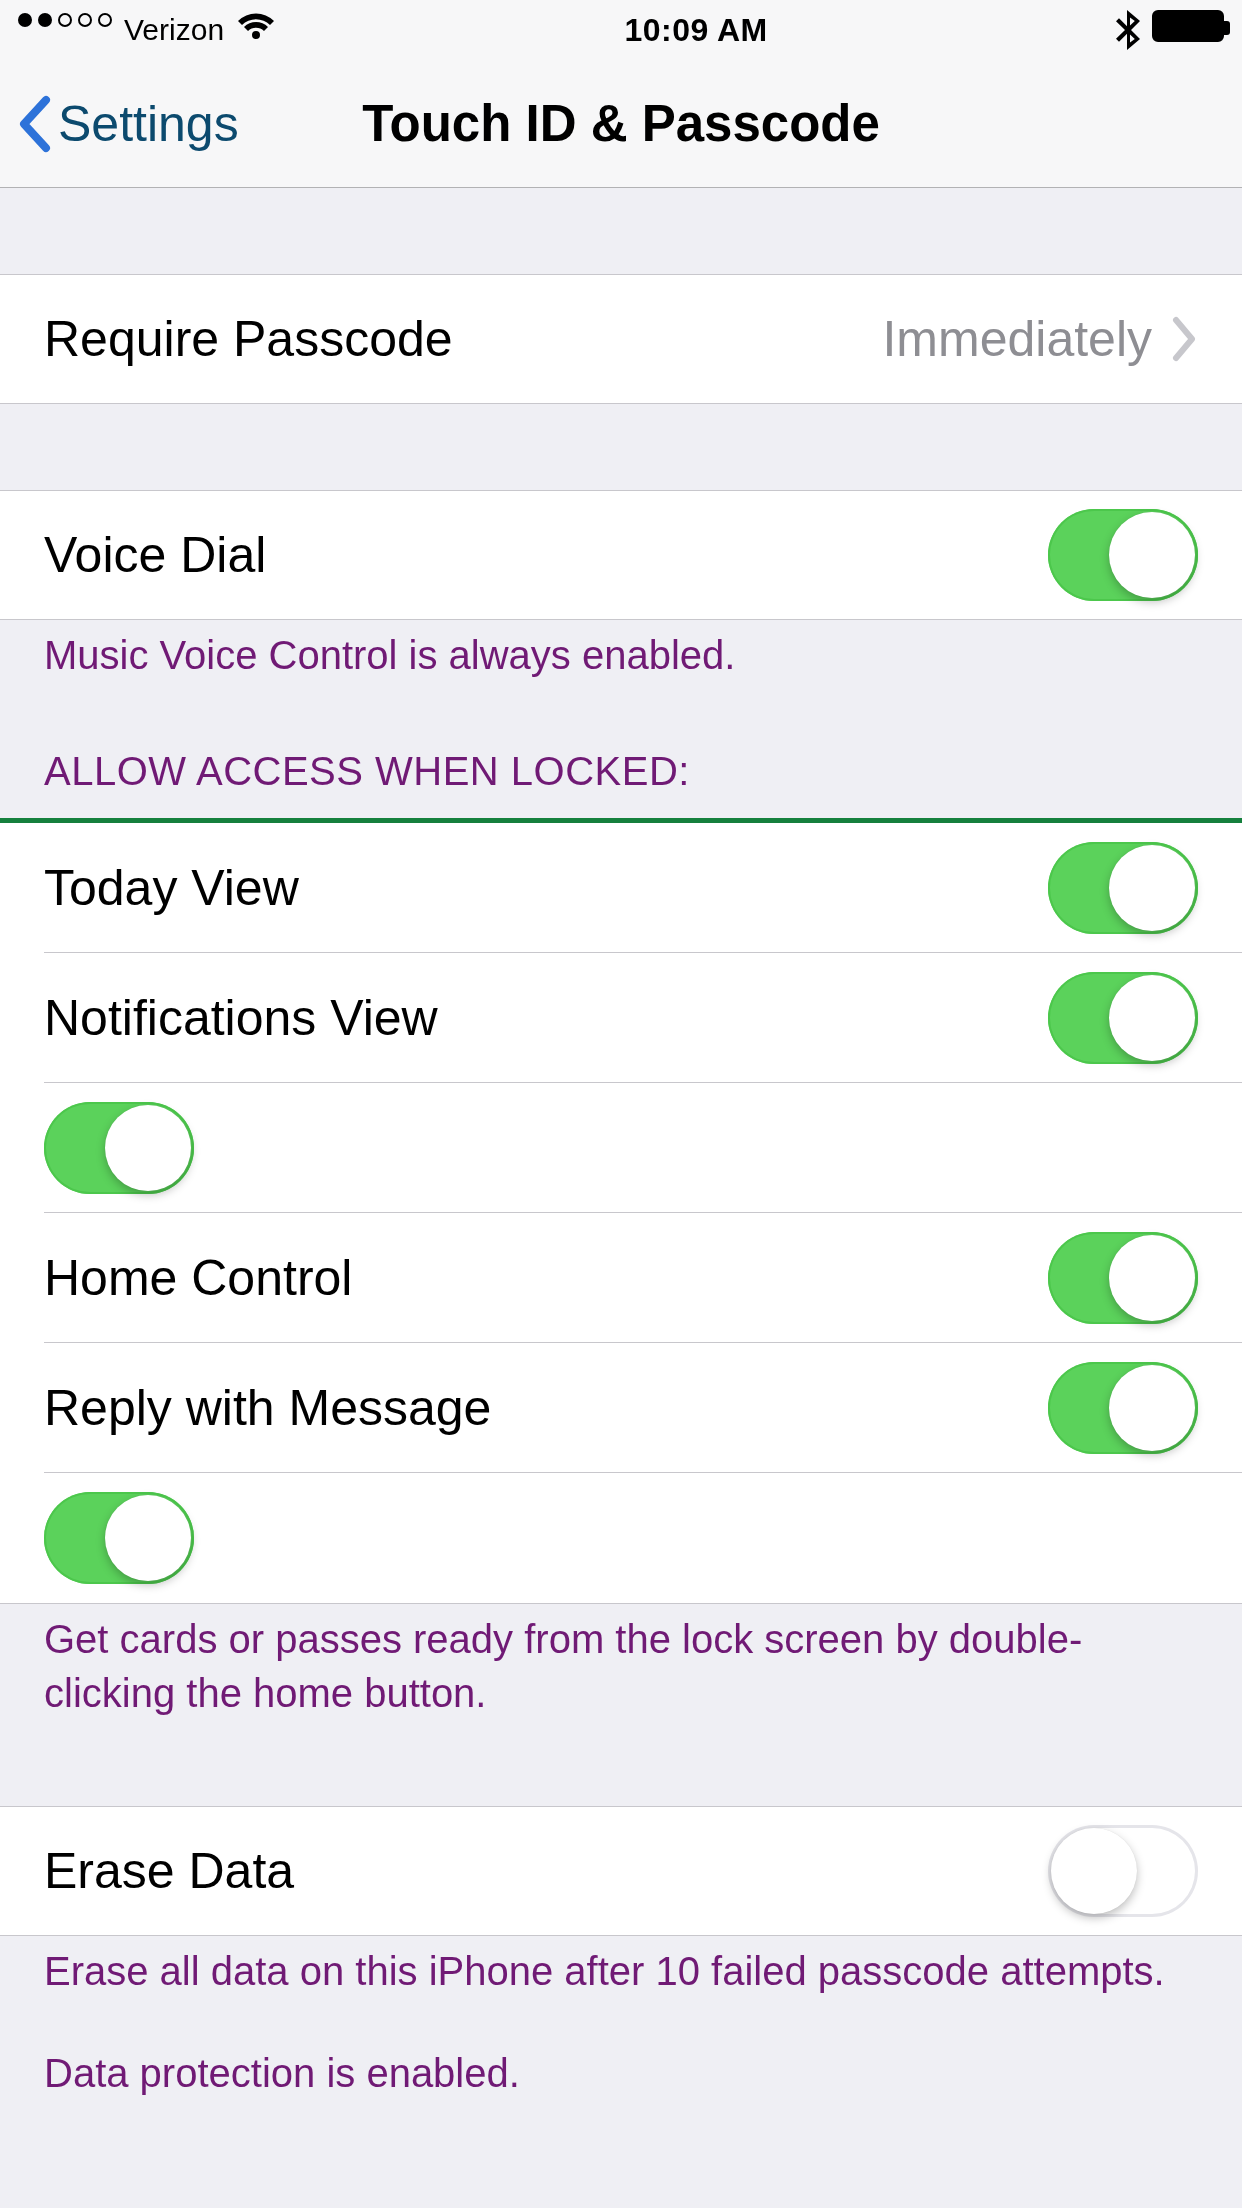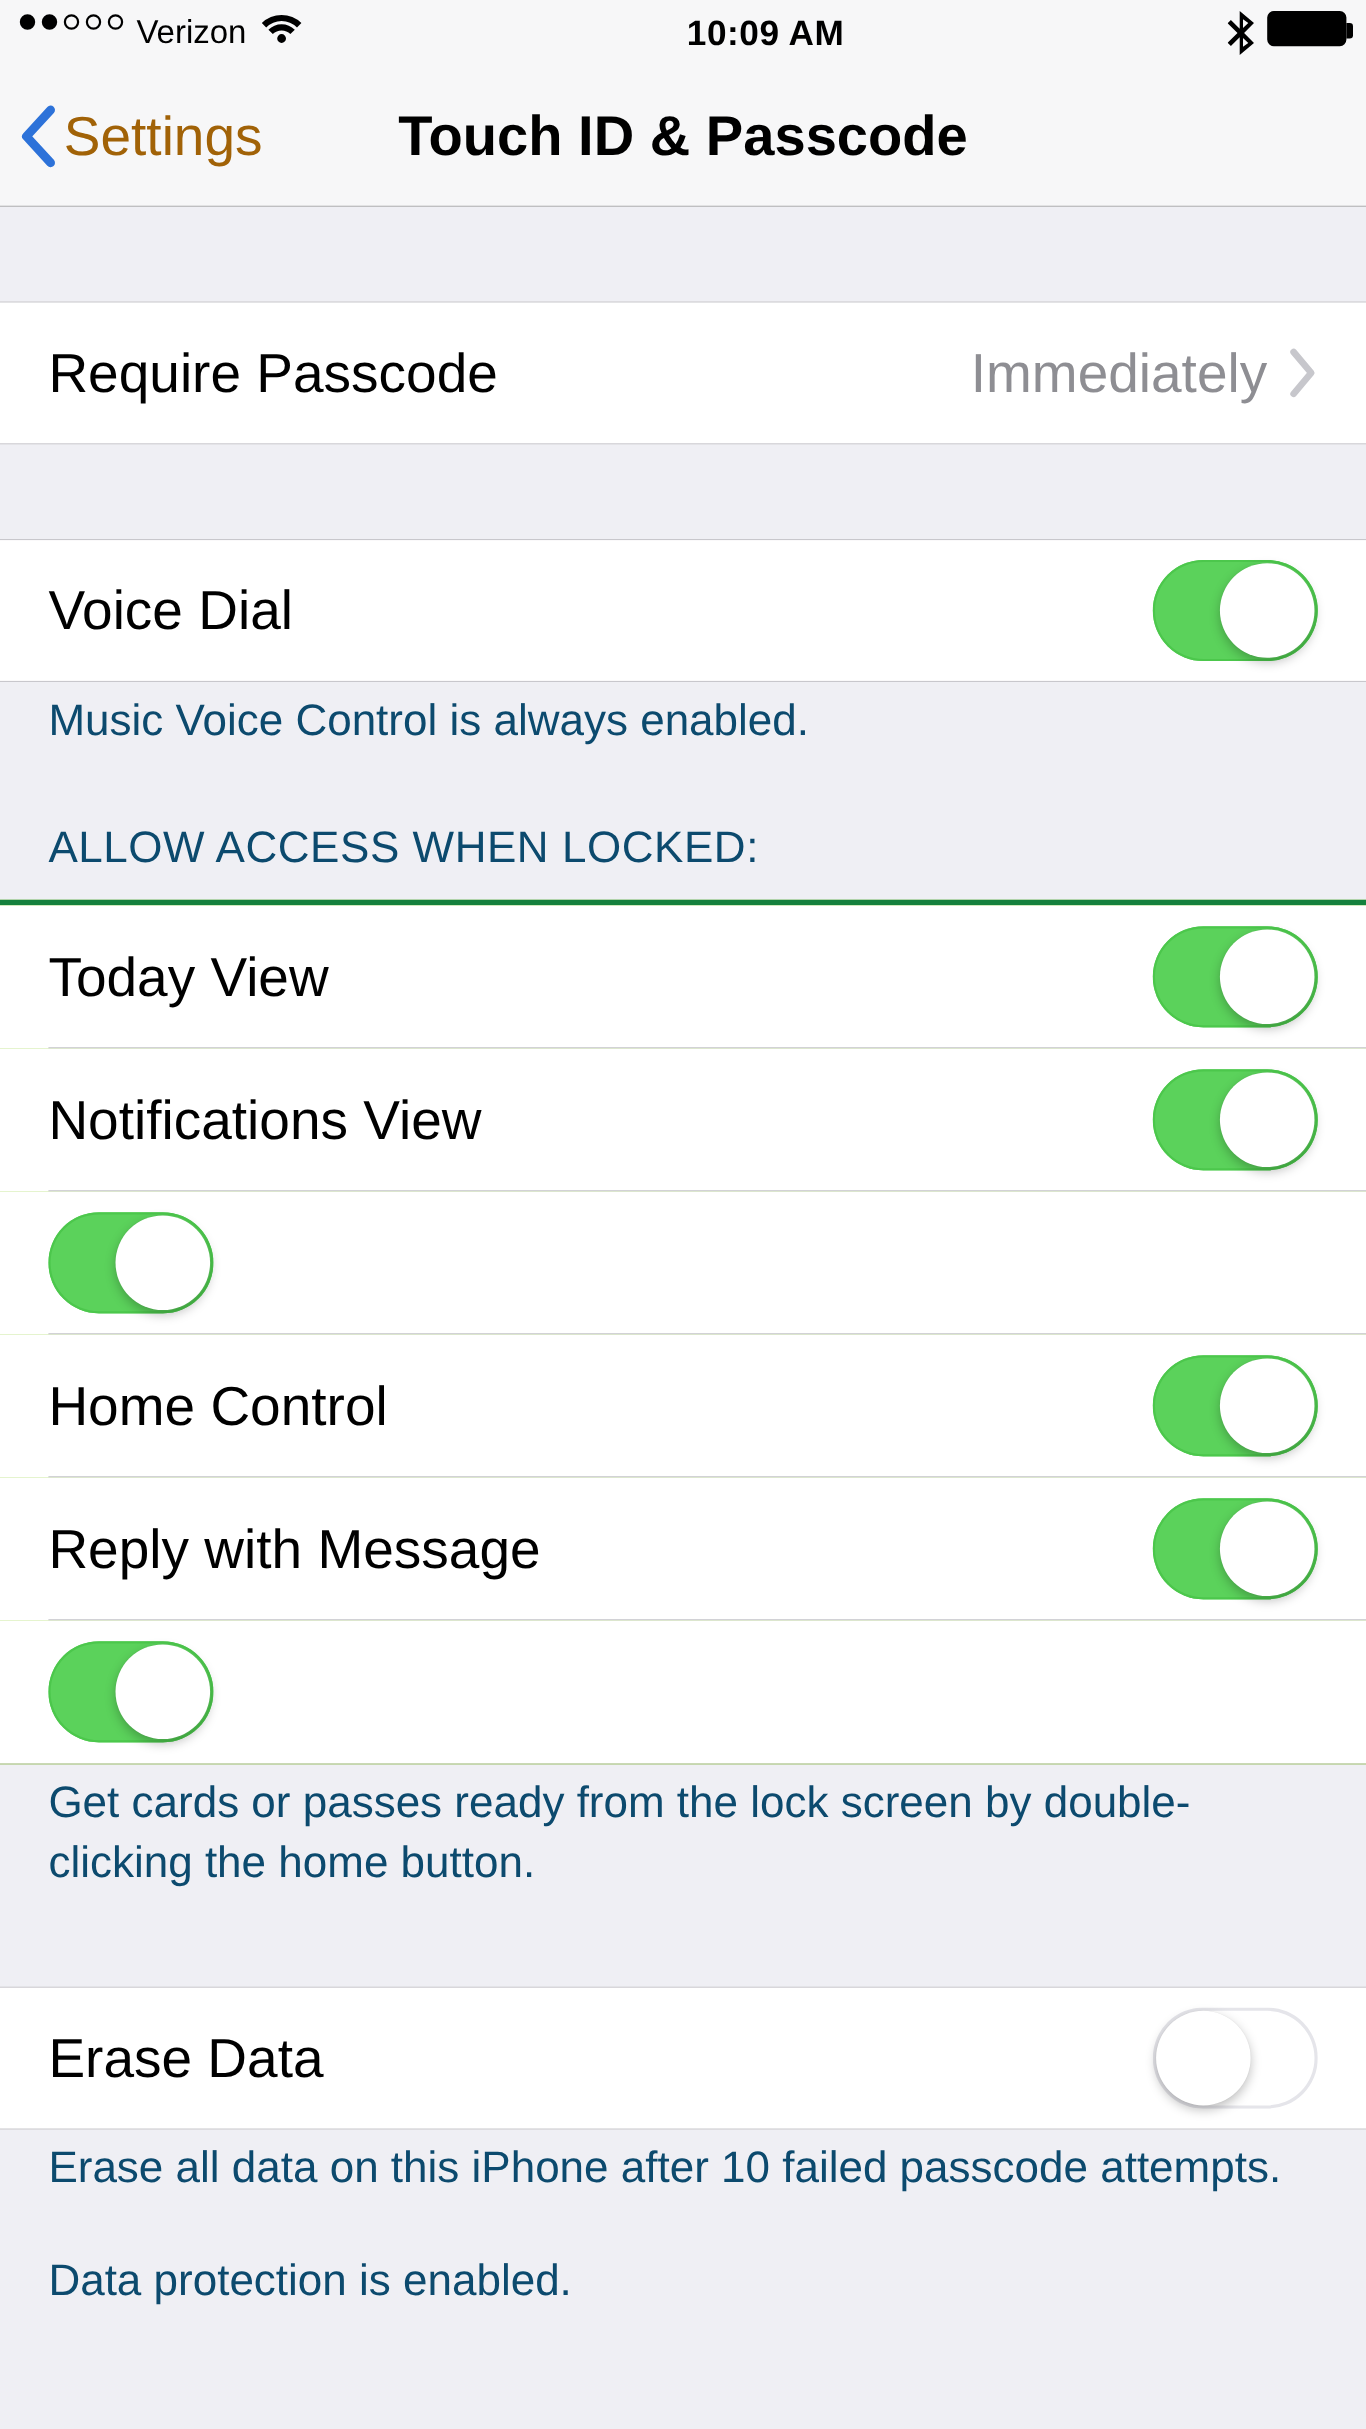--- a/index.html
+++ b/index.html
@@ -37,21 +37,21 @@
   .nav-bar {
     height: 128px;
     background: #f7f7f8;
     border-bottom: 1px solid #b2b2b4;
     position: relative;
     display:flex;
     align-items:center;
   }
   .back-btn {
     display:flex; align-items:center; gap:6px;
-    color:#a16207;
+    color:#0c4a6e;
     font-size:50px;
     padding-left:16px;
     cursor:pointer;
     position:relative; z-index:2;
   }
   .back-btn .chev { width:36px; height:60px; }
   .nav-title {
     position:absolute; left:0; right:0; top:0; bottom:0;
     display:flex; align-items:center; justify-content:center;
     font-size:51px; font-weight:600;
@@ -95,21 +95,21 @@
   .toggle .knob {
     position:absolute; top:3px; width:86px; height:86px; border-radius:50%;
     background:#fff; box-shadow:0 4px 10px rgba(0,0,0,.25), 0 0 1px rgba(0,0,0,.1);
   }
   .toggle.on .knob { right:3px; }
   .toggle.off .knob { left:3px; }
 
   .footer-text, .header-text {
     padding:8px 44px 14px 44px;
     font-size:40px;
-    color:#0c4a6e;
+    color:#701a75;
     line-height:1.35;
   }
   .header-text { padding-top:48px; padding-bottom:20px; letter-spacing:0.5px; }
   .footer-text.para2 { padding-top:34px; }
 </style>
 </head>
 <body>
 
 <div class="status-bar">
   <div class="status-left">

